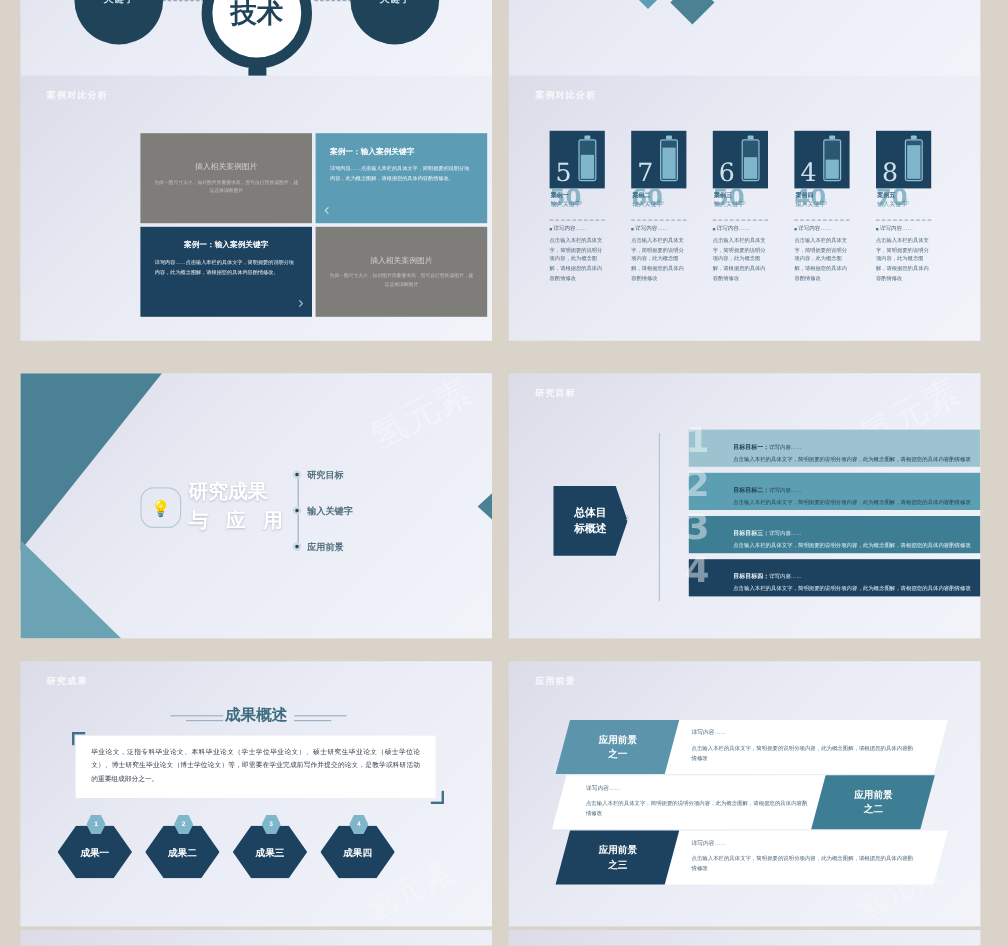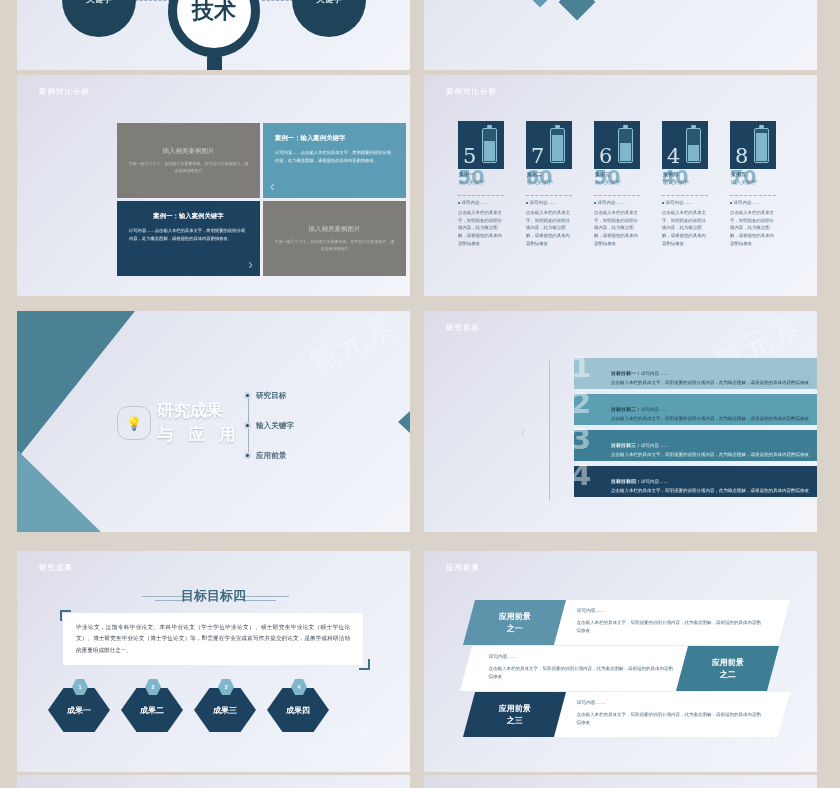--- a/index.html
+++ b/index.html
@@ -10,21 +10,21 @@
   }
   .board{ position:relative; width:840px; height:788px; }
 
   .slide{
     position:absolute; width:393px; height:221px; overflow:hidden;
     background:linear-gradient(135deg,#dcdce9 0%,#e9ecf5 45%,#f2f4fa 100%);
   }
   .slide.l{ left:17px; } .slide.r{ left:424px; }
 
   .row0{ top:-151px; height:221px; }
-  .row1{ top:75px; }
+  .row1{ top:63px; }
   .row2{ top:311px; }
   .row3{ top:551px; }
   .row4{ top:775px; height:221px; }
 
   .ttl{
     position:absolute; left:22px; top:12px; font-size:7.5px; letter-spacing:1px;
     color:#ffffff; opacity:.82; font-weight:bold;
   }
   .wm{
     position:absolute; right:14px; top:14px; font-size:30px; color:#fff;
@@ -302,20 +302,26 @@
     </div>
     <div class="vline"></div>
     <div class="bitem" style="top:80px;"><span class="bdot"></span><span>研究目标</span></div>
     <div class="bitem" style="top:110px;"><span class="bdot"></span><span>输入关键字</span></div>
     <div class="bitem" style="top:140px;"><span class="bdot"></span><span>应用前景</span></div>
   </div>
 
   <div class="slide r row2">
     <div class="ttl">研究目标</div>
     <div class="wm">氢元素</div>
+    <div class="hexlabel">
+      <div>
+        <div>总体目</div>
+        <div>标概述</div>
+      </div>
+    </div>
     <div class="hexchev">›</div>
     <div class="gvline"></div>
     <div id="goal-bars">
         <div class="gbar" style="top: 47px; background: rgb(156, 195, 207);">
           <div class="gnum">1</div>
           <div class="gtxt" style="color:#1f3c4c"><b>目标目标一：</b><span>详写内容……</span><p>点击输入本栏的具体文字，简明扼要的说明分项内容，此为概念图解，请根据您的具体内容酌情修改</p></div>
         </div>
         <div class="gbar" style="top: 83px; background: rgb(93, 159, 178);">
           <div class="gnum">2</div>
           <div class="gtxt" style="color:#1f3c4c"><b>目标目标二：</b><span>详写内容……</span><p>点击输入本栏的具体文字，简明扼要的说明分项内容，此为概念图解，请根据您的具体内容酌情修改</p></div>
@@ -335,21 +341,21 @@
     <div class="ttl">研究成果</div>
     <div class="wm b">氢元素</div>
     <div class="achline" style="left:125px; width:44px;">
         <i></i>
         <i style="width:70%;margin-left:30%;"></i>
       </div>
     <div class="achline" style="left:228px; width:44px;">
         <i></i>
         <i style="width:70%;"></i>
       </div>
-    <div class="achttl">目标目标四</div>
+    <div class="achttl">成果概述</div>
     <div class="cornerTL"></div>
     <div class="cornerBR"></div>
     <div class="box">毕业论文，泛指专科毕业论文、本科毕业论文（学士学位毕业论文）、硕士研究生毕业论文（硕士学位论文）、博士研究生毕业论文（博士学位论文）等，即需要在学业完成前写作并提交的论文，是教学或科研活动的重要组成部分之一。</div>
     <div id="hex-group">
         <div class="hexa" style="left: 31px;">
           <span>成果一</span>
         </div>
         <div class="hexbadge" style="left: 55px;">1</div>
         <div class="hexa" style="left: 104px;">
           <span>成果二</span>

